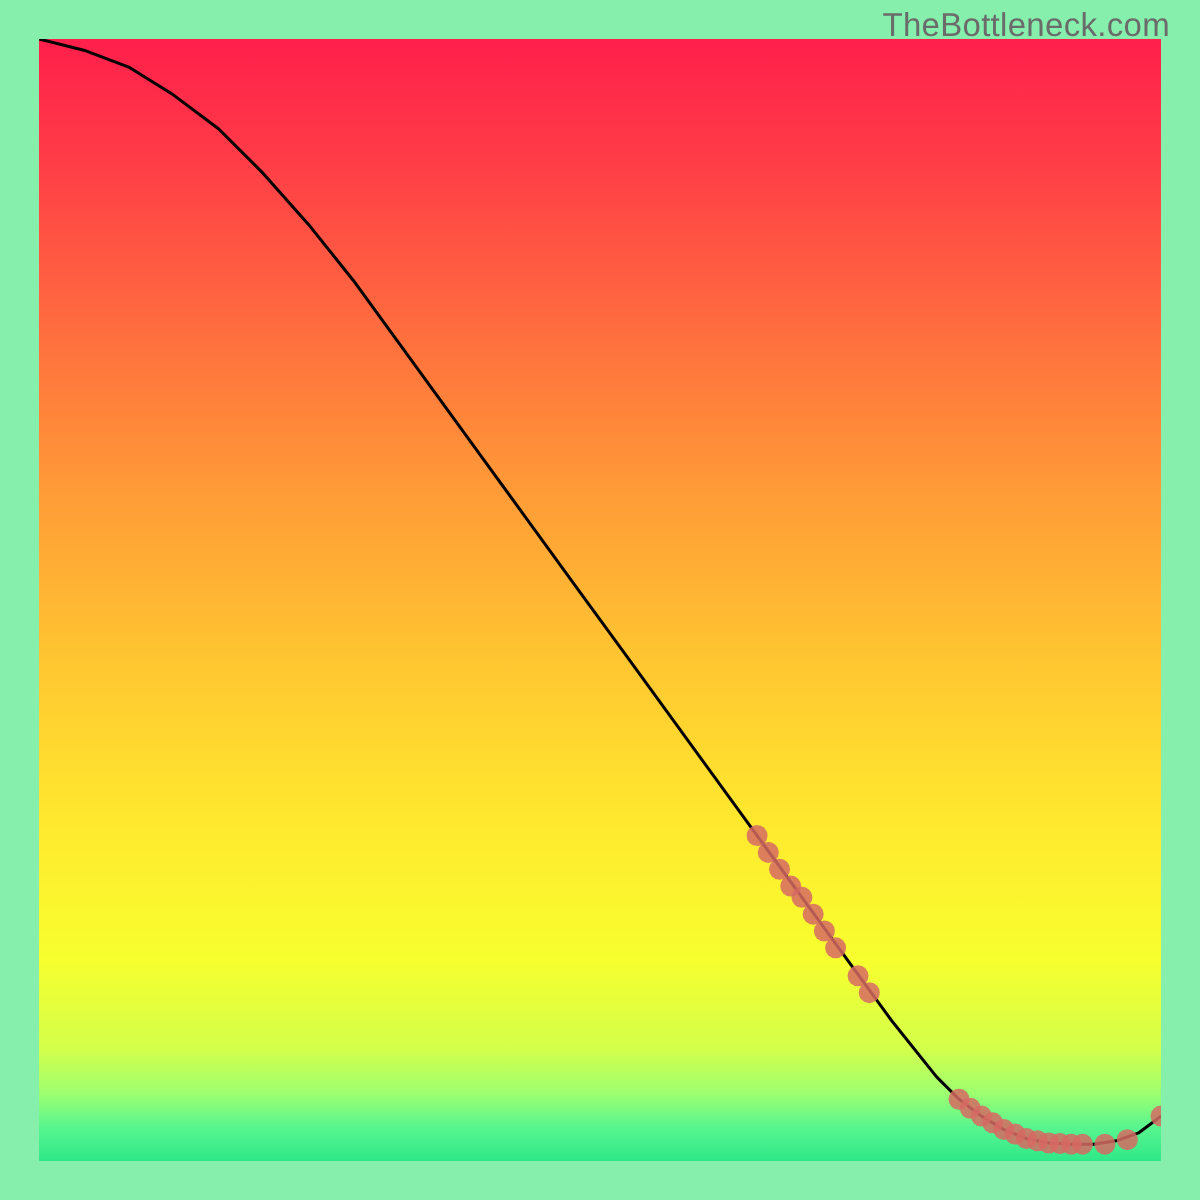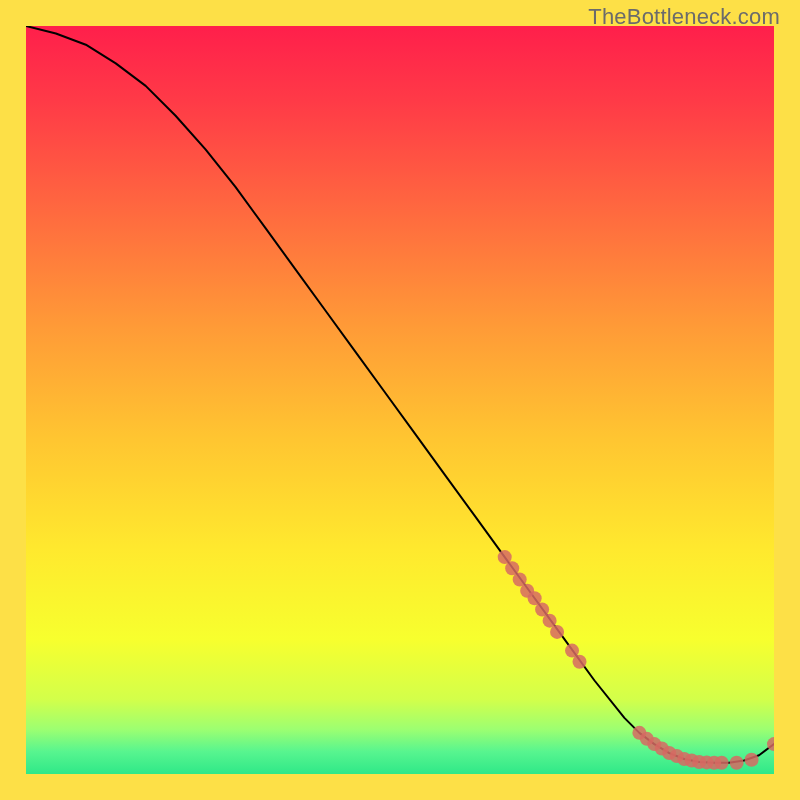--- a/index.html
+++ b/index.html
@@ -8,21 +8,21 @@
     width: 800px;
     height: 800px;
     background: #000;
     overflow: hidden;
     font-family: Arial, Helvetica, sans-serif;
   }
   .stage {
     position: relative;
     width: 800px;
     height: 800px;
-    background: #fde047;
+    background: #86efac;
   }
   .plot {
     position: absolute;
     left: 26px;
     top: 26px;
     width: 748px;
     height: 748px;
   }
   .watermark {
     position: absolute;

